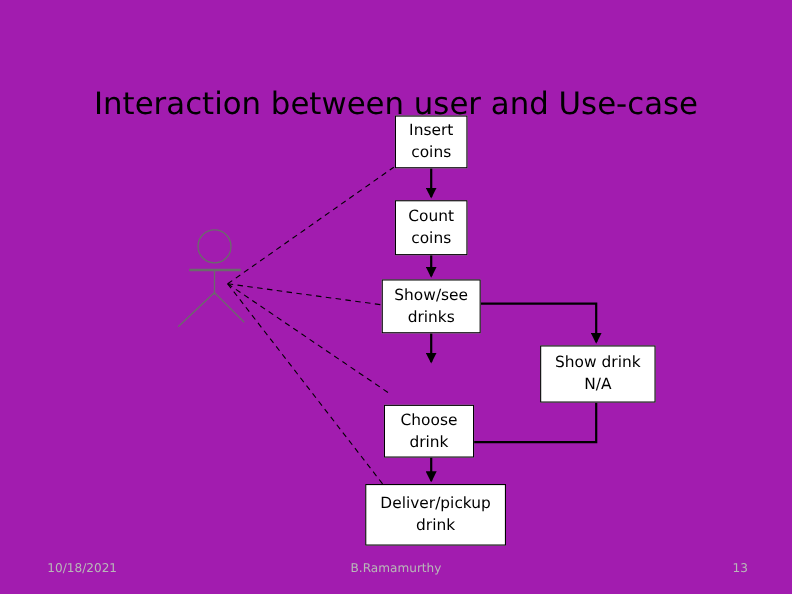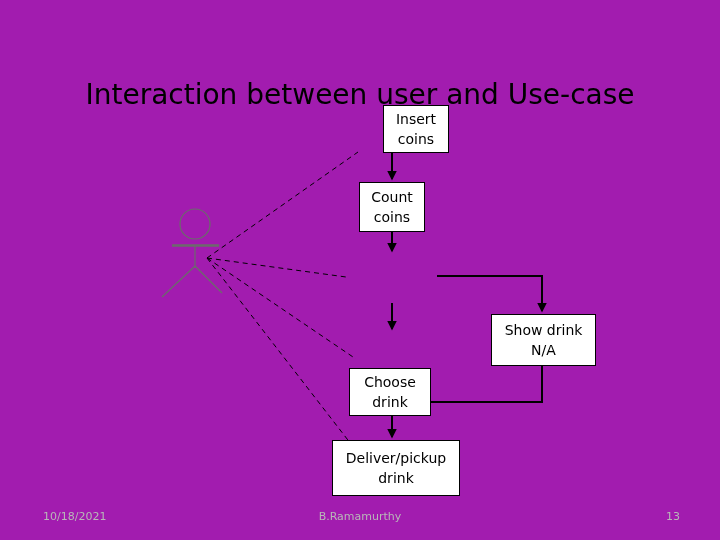--- a/index.html
+++ b/index.html
@@ -50,21 +50,21 @@
     display: flex;
     align-items: center;
     justify-content: center;
     text-align: center;
     font-family: "DejaVu Sans", sans-serif;
     font-size: 14px;
     line-height: 20px;
     color: #000000;
     padding: 0 2px;
   }
-  #box-insert-coins   { left: 359px; top: 105px; width: 66px;  height: 48px; margin-left: 24px; }
+  #box-insert-coins   { left: 359px; top: 105px; width: 66px;  height: 48px; }
   #box-count-coins    { left: 359px; top: 182px; width: 66px;  height: 50px; }
   #box-show-see       { left: 347px; top: 254px; width: 90px;  height: 49px; }
   #box-choose-drink   { left: 349px; top: 332px; width: 82px;  height: 48px; margin-top: 36px; }
   #box-show-drink-na  { left: 491px; top: 314px; width: 105px; height: 52px; }
   #box-deliver-pickup { left: 332px; top: 440px; width: 128px; height: 56px; }
 
   .footer-cell {
     position: absolute;
     top: 510px;
     font-family: "DejaVu Sans", sans-serif;
@@ -124,20 +124,26 @@
     </span>
   </div>
 
   <div class="uc-box" id="box-count-coins">
     <span>
       <span>Count</span><br>
       <span>coins</span>
     </span>
   </div>
 
+  <div class="uc-box" id="box-show-see">
+    <span>
+      <span>Show/see</span><br>
+      <span>drinks</span>
+    </span>
+  </div>
 
   <div class="uc-box" id="box-choose-drink">
     <span>
       <span>Choose</span><br>
       <span>drink</span>
     </span>
   </div>
 
   <div class="uc-box" id="box-show-drink-na">
     <span>

